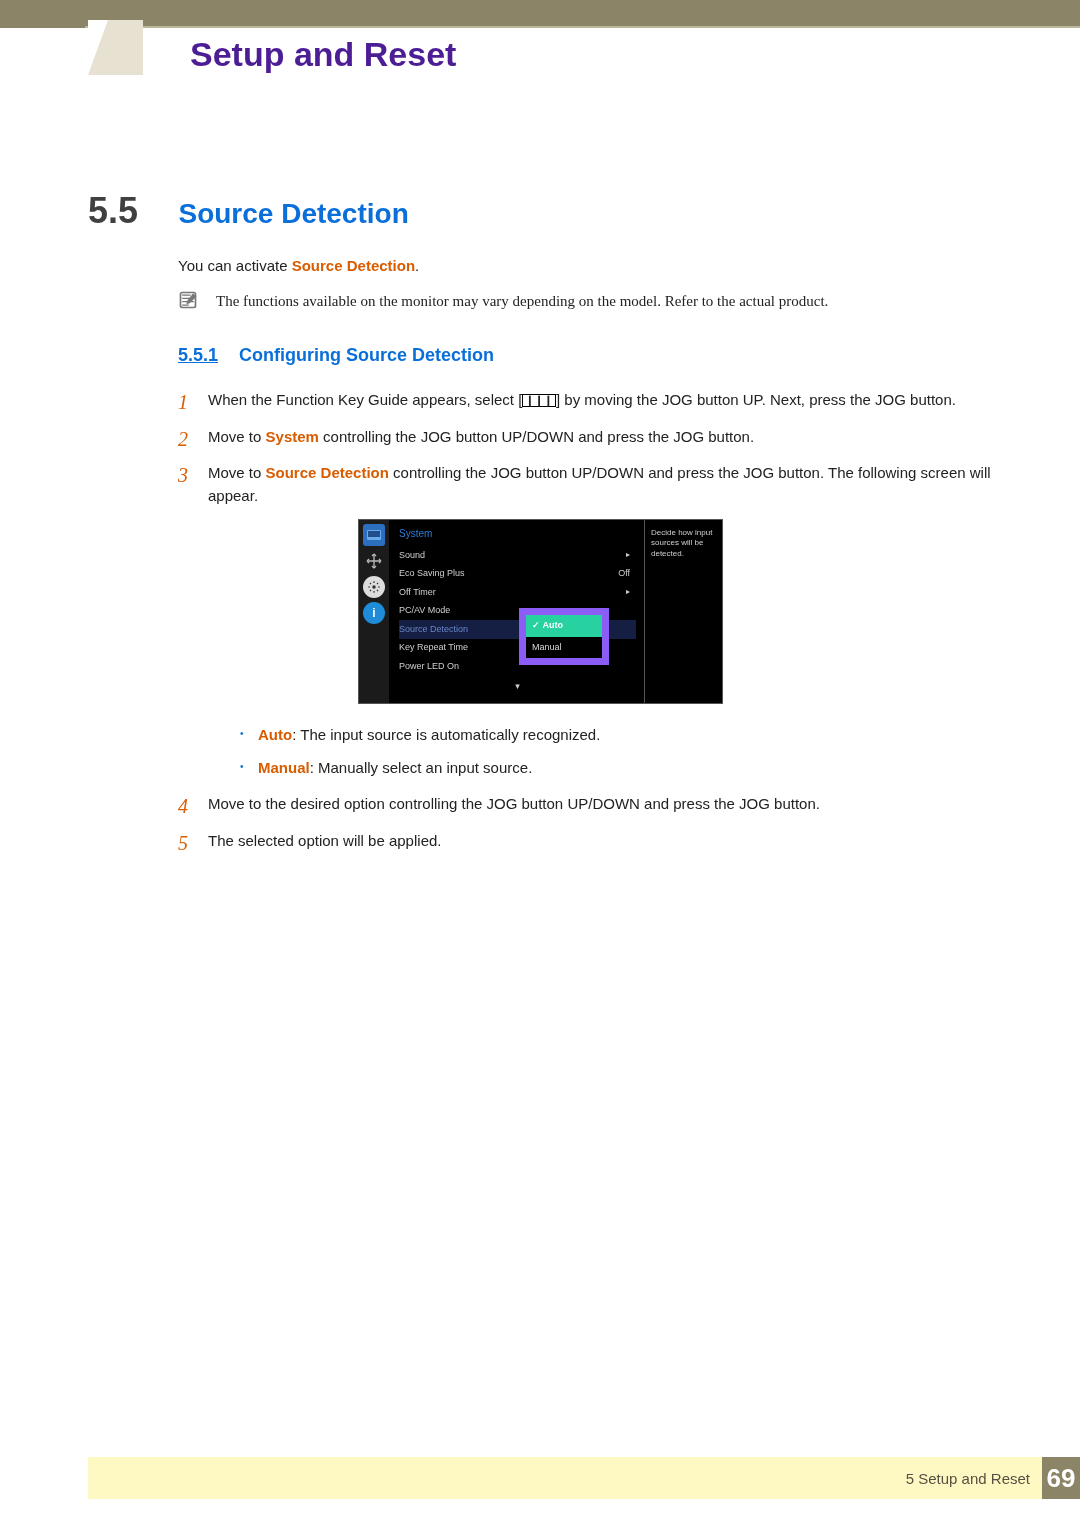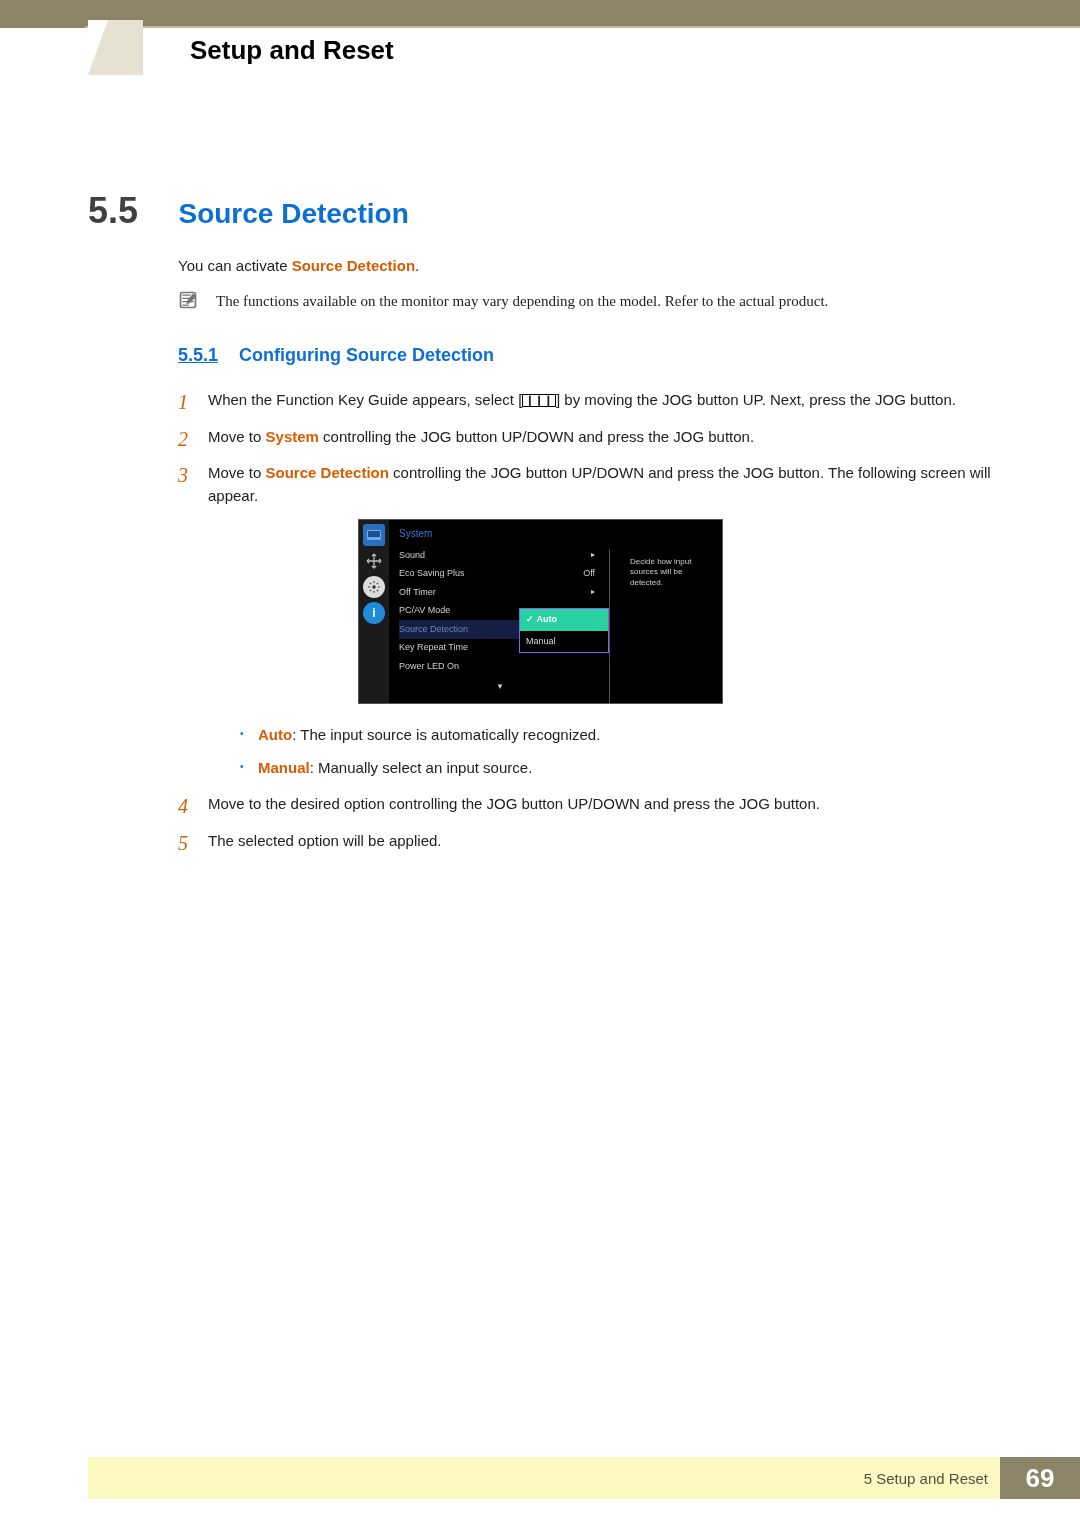--- a/index.html
+++ b/index.html
@@ -35,22 +35,22 @@
     content: "";
     position: absolute;
     left: 0; top: 0;
     border-top: 55px solid #fff;
     border-right: 20px solid transparent;
   }
   .chapter-title {
     position: absolute;
     top: 35px;
     left: 190px;
-    color: #000000;
-    font-size: 26px;
+    color: #4c1d95;
+    font-size: 34px;
     font-weight: bold;
   }
   .section-row {
     position: absolute;
     top: 190px;
     left: 88px;
     right: 88px;
   }
   .section-number {
     color: #404040;
@@ -156,41 +156,40 @@
   .osd-selected {
     background: #141f43;
     color: #6a86c7;
     padding: 2.5px 6px 2.5px 0;
   }
   .osd-dropdown {
     position: absolute;
     left: 130px;
     top: 88px;
     width: 90px;
-    border: 1px solid #8b5cf6;
+    border: 7px solid #8b5cf6;
     background: #000;
   }
   .osd-dd-opt {
     padding: 4px 6px;
     font-size: 9px;
     color: #d9d9d9;
   }
   .osd-dd-active {
     background: #27d1a0;
     color: #fff;
     font-weight: bold;
   }
   .osd-right {
-    width: 113px;
-    padding: 8px 20px;
+    width: 78px;
+    padding: 8px 6px;
     font-size: 8px;
     line-height: 1.3;
     color: #cfcfcf;
     border-left: 1px solid #555;
-    margin-top: 29px;
   }
   .osd-down-arrow {
     text-align: center;
     font-size: 9px;
     color: #cfcfcf;
     margin-top: 4px;
   }
   ul.sub-bullets {
     list-style: none;
     margin: 6px 0 10px 32px;
@@ -219,21 +218,21 @@
     justify-content: flex-end;
     font-size: 15px;
     color: #565042;
   }
   .footer-chapter { margin-right: 12px; }
   .footer-page {
     background: #8b8467;
     color: #fff;
     font-weight: bold;
     font-size: 26px;
-    width: 80px;
+    width: 38px;
     height: 42px;
     display: flex;
     align-items: center;
     justify-content: center;
   }
   .menu-glyph {
     display: inline-block;
     border: 1.5px solid #000;
     padding: 0 2px;
     font-size: 11px;

